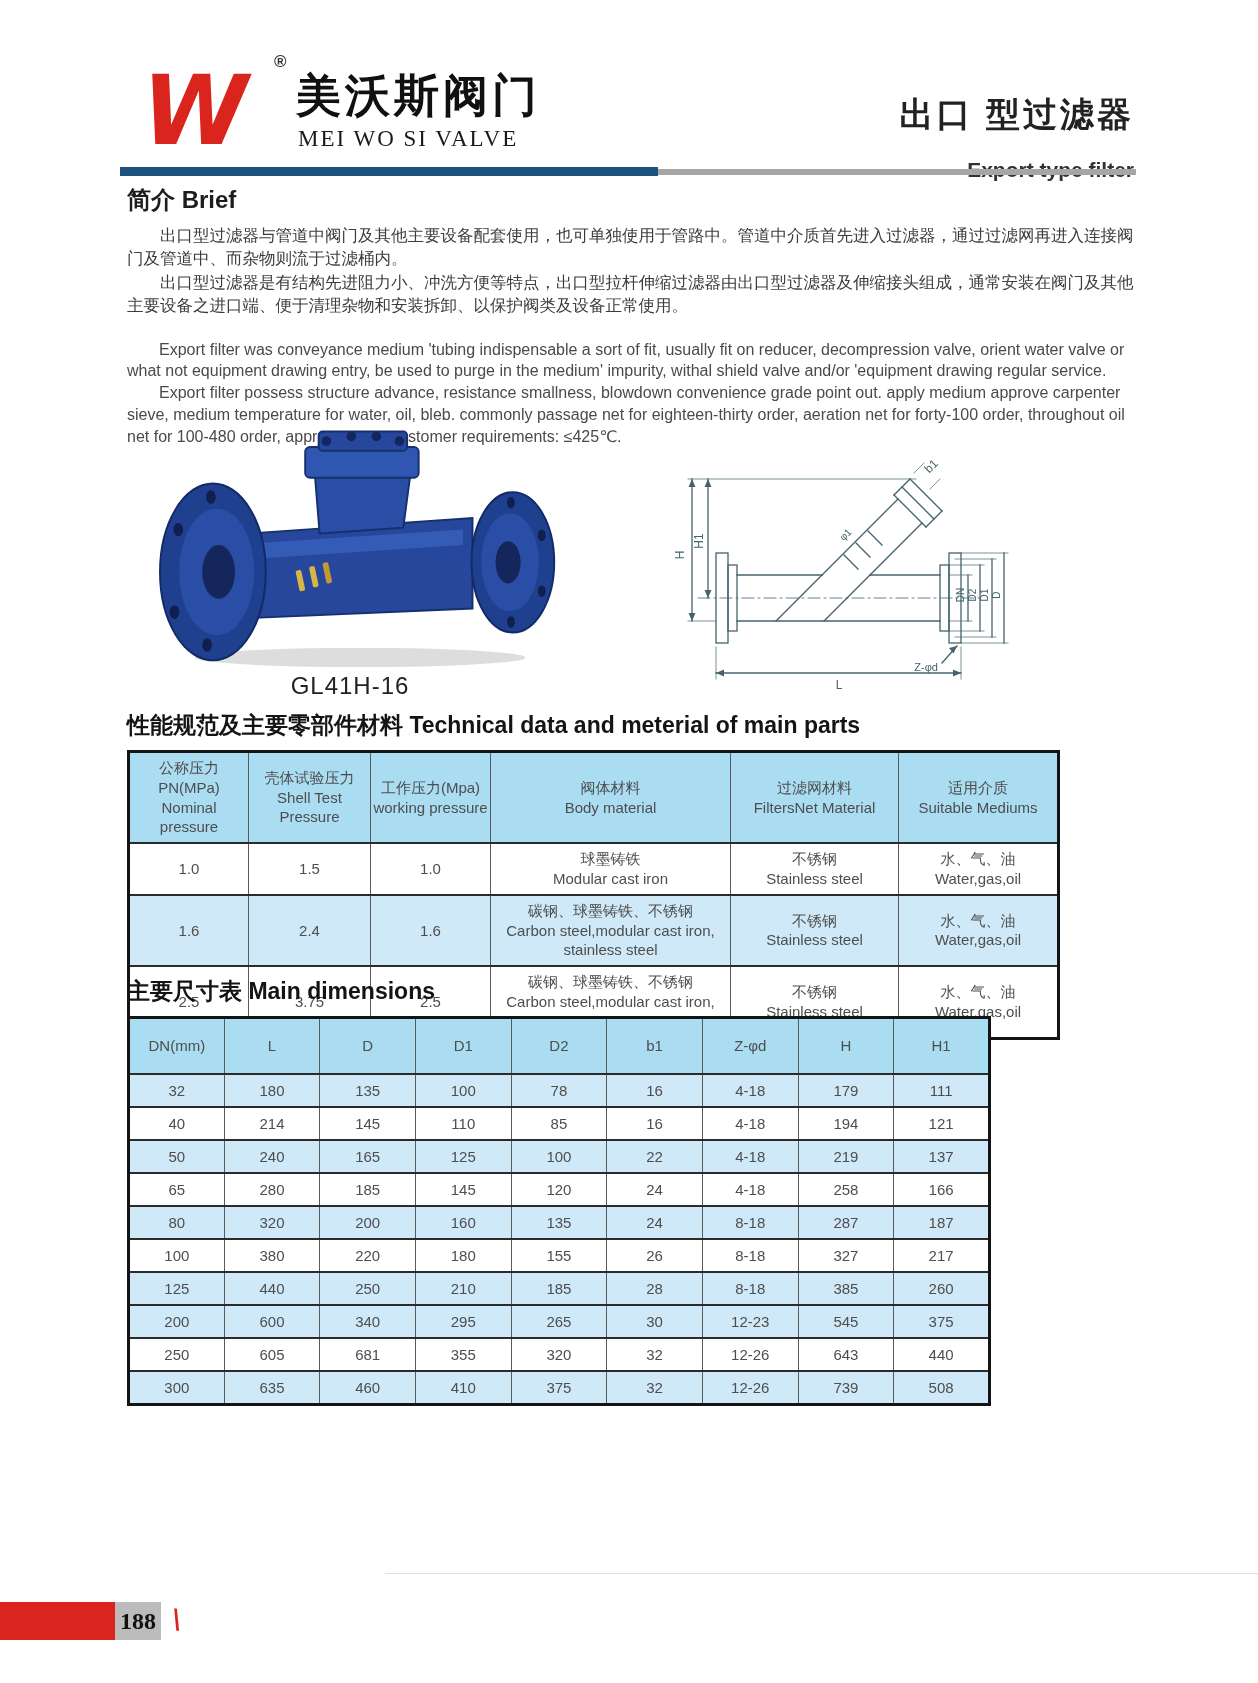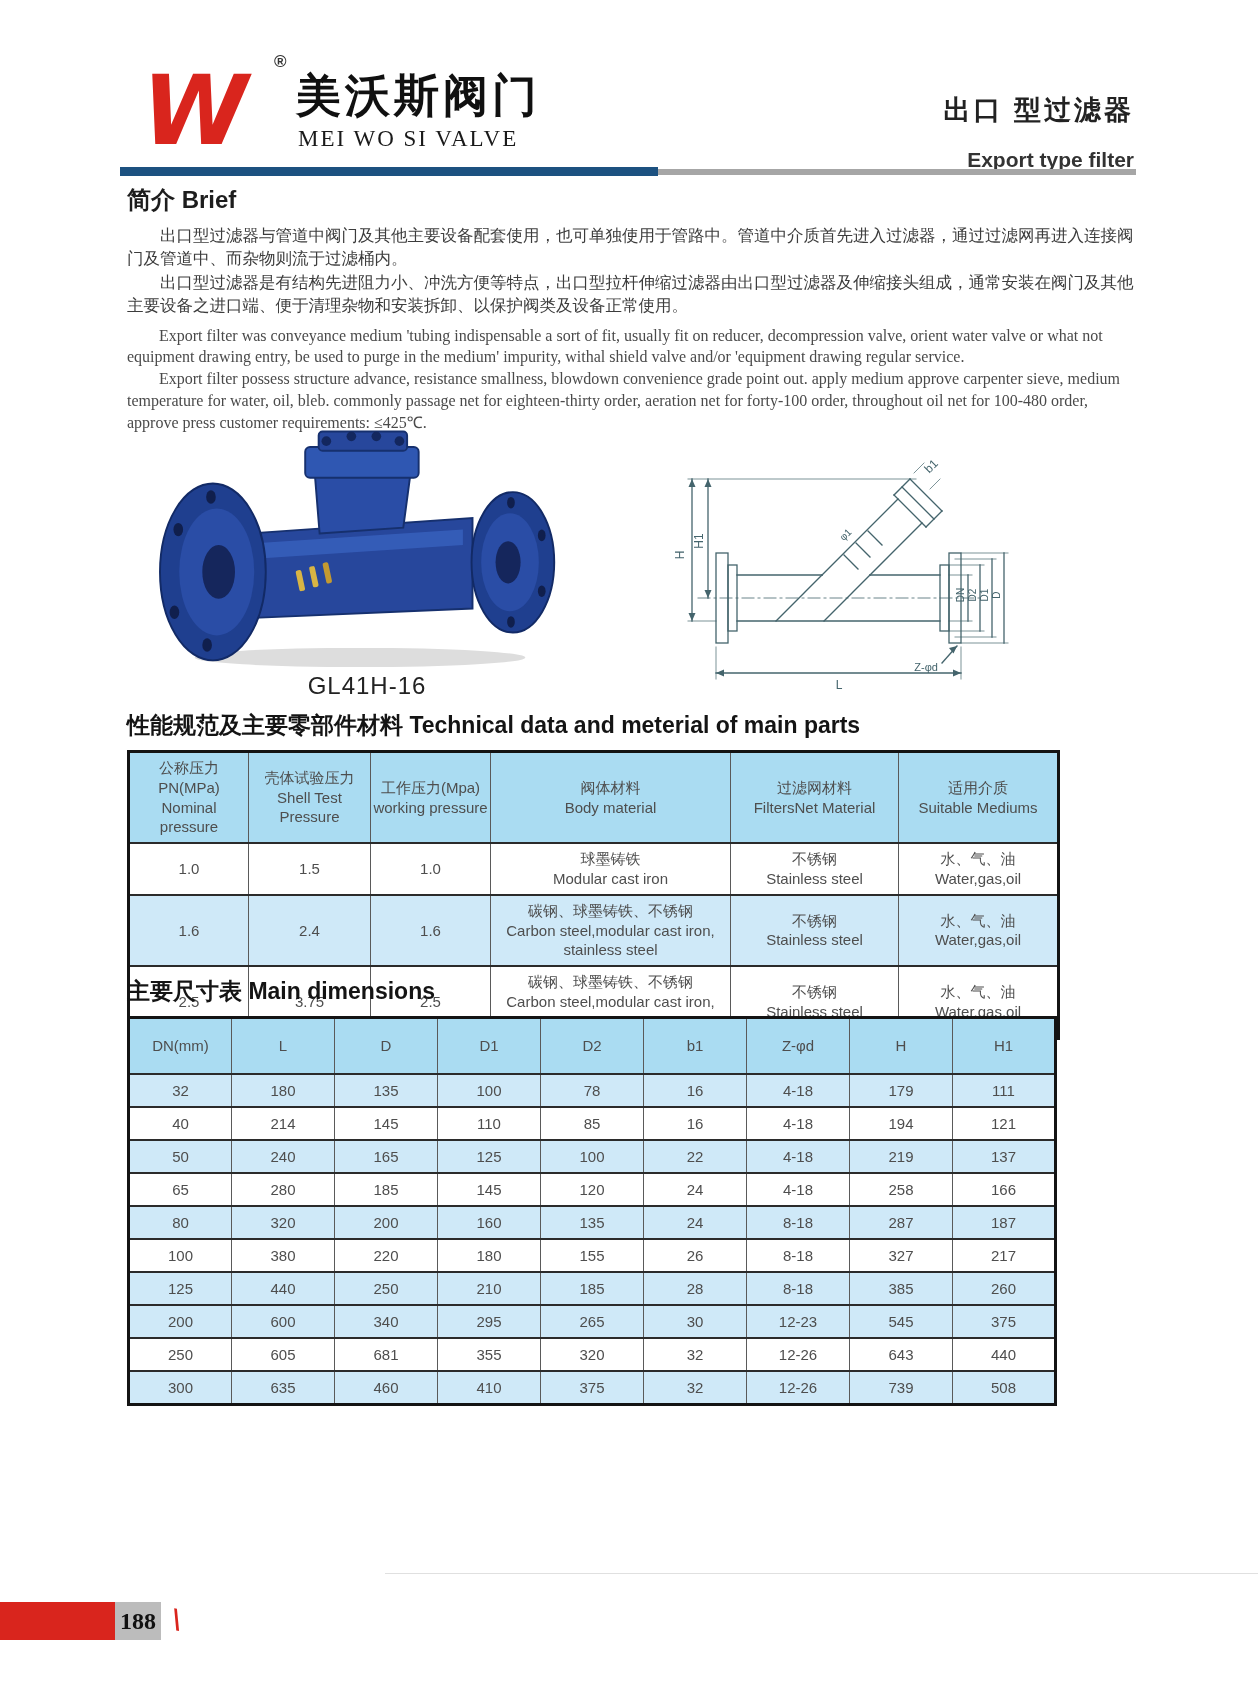--- a/index.html
+++ b/index.html
@@ -19,42 +19,42 @@
   }
   
   .logo-wrap{position:absolute;left:146px;top:52px;width:420px;height:118px;}
   .logo-mark{position:absolute;left:0;top:6px;}
   .logo-reg{position:absolute;left:128px;top:0;font-size:17px;color:#333;font-weight:bold;}
   .brand-cn{position:absolute;left:150px;top:14px;font-size:45px;font-weight:700;color:#101010;
             font-family:"DejaVu Serif","Liberation Serif",serif;letter-spacing:4px;white-space:nowrap;}
   .brand-en{position:absolute;left:152px;top:74px;font-size:23px;color:#1a1a1a;
             font-family:"Liberation Serif","DejaVu Serif",serif;letter-spacing:2px;white-space:nowrap;}
   .product-title{position:absolute;right:124px;top:92px;text-align:right;}
-  .product-cn{font-size:27px;font-weight:700;color:#222;letter-spacing:3px;}
+  .product-cn{font-size:34px;font-weight:700;color:#222;letter-spacing:3px;}
   .product-en{font-size:21px;font-weight:700;color:#333;margin-top:20px;}
   .rule-blue{position:absolute;left:120px;top:167px;width:538px;height:9px;background:var(--rule-blue);}
   .rule-gray{position:absolute;left:658px;top:169px;width:478px;height:6px;background:var(--rule-gray);}
   
   .brief{position:absolute;left:127px;top:184px;width:1010px;}
   .section-heading{font-size:24px;font-weight:600;color:#1d1d1d;margin:0 0 8px 0;}
   .brief p{margin:0;}
   .p-cn{font-size:16.5px;line-height:1.42;color:#3c3c3c;text-indent:2em;}
   .p-en{font-size:16px;line-height:1.36;color:#4a4a4a;text-indent:2em;}
-  .en-block{margin-top:7px;font-family:Liberation Serif, serif;}
+  .en-block{margin-top:21px;}
   
   .photo{position:absolute;left:145px;top:420px;}
-  .caption{position:absolute;left:152px;top:672px;width:430px;text-align:center;
+  .caption{position:absolute;left:135px;top:672px;width:430px;text-align:center;
            font-size:24px;color:#222;letter-spacing:1px;}
   .drawing{position:absolute;left:628px;top:423px;}
   .drawing text{font-family:"Liberation Sans","DejaVu Sans",sans-serif;}
   
   .tech-section{position:absolute;left:127px;top:710px;width:747px;}
   .dim-section{position:absolute;left:127px;top:976px;width:930px;}
   .table-title{font-size:23px;font-weight:700;color:#141414;margin:0 0 9px 0;}
-  table.data{border-collapse:collapse;width:930px;table-layout:fixed;background:#fff;}
+  table.data{border-collapse:collapse;width:864px;table-layout:fixed;background:#fff;}
   table.data th,table.data td{
     border:1px solid #5a5a5a;border-top:2px solid #2b2b2b;
     text-align:center;vertical-align:middle;white-space:pre-line;
     font-size:15px;color:#4e4e4e;padding:5px 2px;line-height:1.32;
   }
   table.data{border:3px solid #141414;padding-left:20px;}
   table.data thead th{background:var(--th-blue);font-weight:400;border-bottom:2px solid #2b2b2b;}
   table.data tr.alt td{background:var(--row-alt);}
   .tech-table thead th{height:42px;}
   .dim-table thead th{height:44px;}

